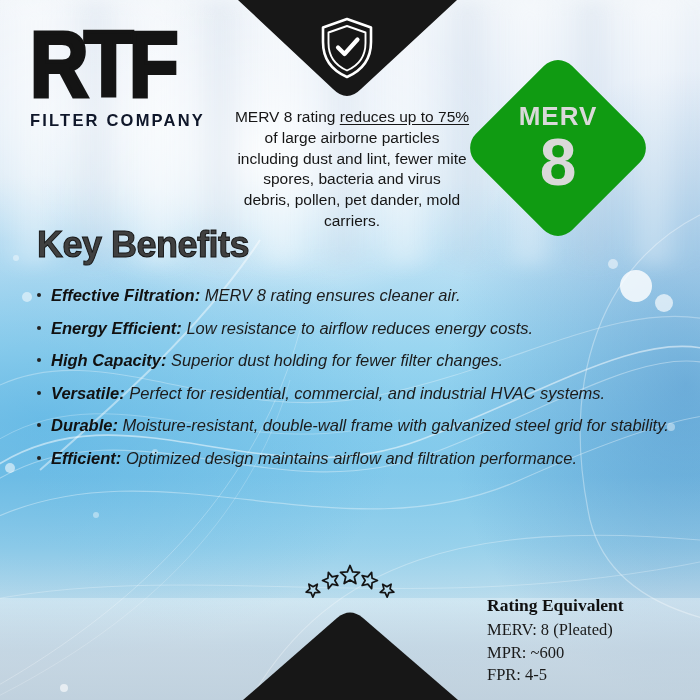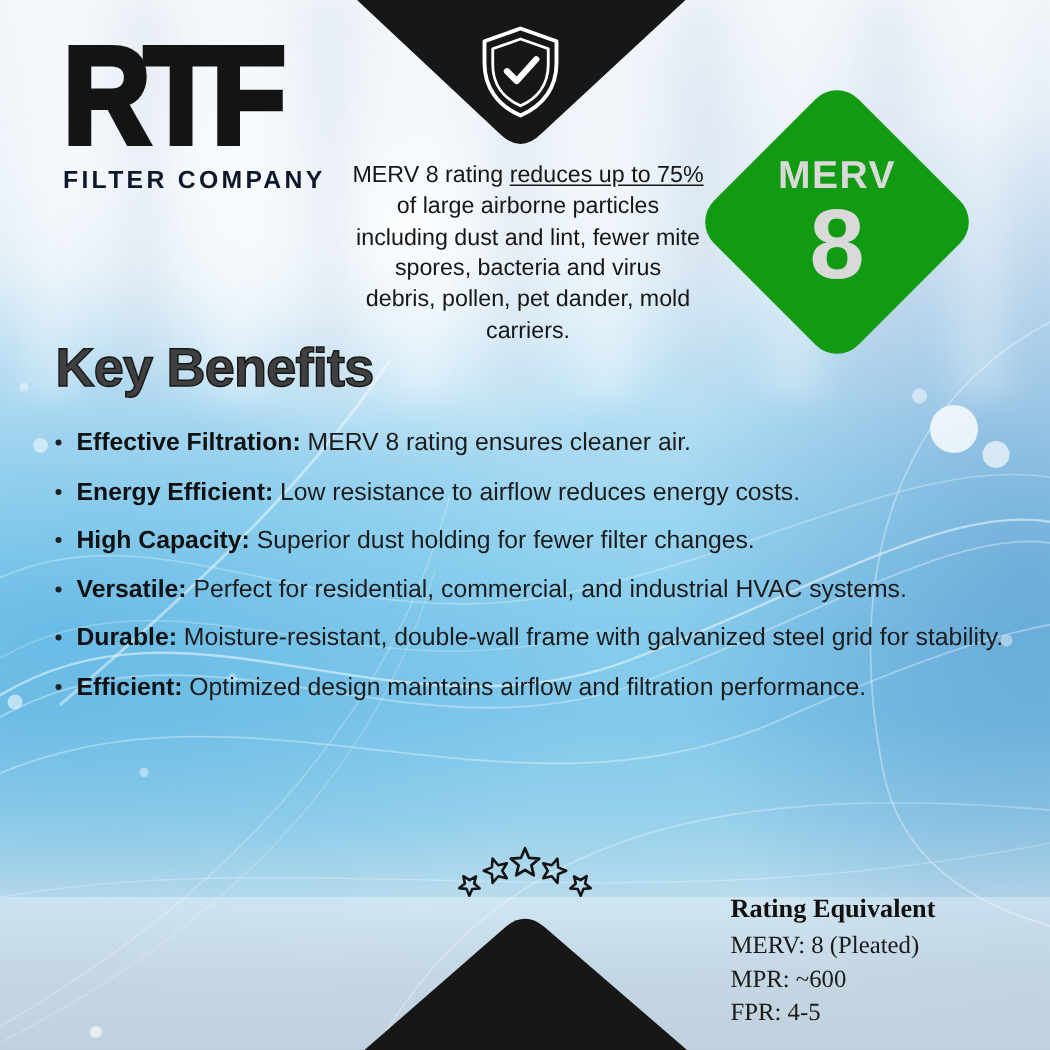--- a/index.html
+++ b/index.html
@@ -26,21 +26,21 @@
       rgba(255,255,255,0) 0px, rgba(255,255,255,0.45) 34px,
       rgba(255,255,255,0) 66px, rgba(186,203,223,0.30) 96px, rgba(255,255,255,0) 124px);
     filter:blur(9px);
   }
   .bottom-band{
     position:absolute; left:0; right:0; top:598px; height:102px; z-index:0;
     background:linear-gradient(180deg, rgba(255,255,255,0.30), rgba(205,219,230,0.55) 45%, rgba(188,205,218,0.65) 100%);
   }
   .waves{ position:absolute; inset:0; z-index:1; pointer-events:none; }
   
-  .logo{ position:absolute; left:30px; top:22px; z-index:3;margin-left:12px; }
+  .logo{ position:absolute; left:30px; top:22px; z-index:3; }
   .logo-text{
     font-size:92px; line-height:0.92; font-weight:bold; color:#141414;
     letter-spacing:-5px; -webkit-text-stroke:4px #141414;
     transform:scaleX(0.88); transform-origin:left top; width:200px;
   }
   .logo-sub{
     margin-top:4px; font-size:16.5px; font-weight:bold; letter-spacing:2.2px; color:#0f172a;
   }
   
   .ribbon-svg{ position:absolute; left:0; top:0; z-index:2; }
@@ -61,21 +61,21 @@
     color:#d9d9d9; text-align:center; margin-top:0;
   }
   .diamond-content .merv{ font-size:26px; font-weight:bold; letter-spacing:1px; line-height:1; }
   .diamond-content .num{ font-size:66px; font-weight:bold; line-height:0.95; margin-top:2px; }
   
   .benefits{ position:absolute; left:37px; top:224px; width:632px; z-index:3; }
   .benefits h2{
     margin:0 0 13px 0; font-size:36px; font-weight:bold; color:#404040;
     -webkit-text-stroke:1px #181818; letter-spacing:-0.5px;
   }
-  .benefits ul{ margin:0; padding:0; list-style:none; font-size:16.5px; line-height:32.5px; color:#1c1c1c; }
+  .benefits ul{ margin:0; padding:0; list-style:none; font-size:16.5px; line-height:32.5px; color:#1c1c1c;font-style:italic; }
   .benefits li{ position:relative; padding-left:14px; }
   .benefits li .dot{
     position:absolute; left:0; top:14px; width:4px; height:4px; border-radius:50%; background:#222;
   }
   .benefits li b{ color:#111; }
   
   .bottom-svg{ position:absolute; left:0; bottom:0; z-index:2; }
   
   .rating{ position:absolute; left:487px; top:595px; z-index:3; color:#1a1a1a;font-family:Liberation Serif, serif; }
   .rating .rhead{ font-size:17.5px; font-weight:bold; color:#111; margin-bottom:3px; }

